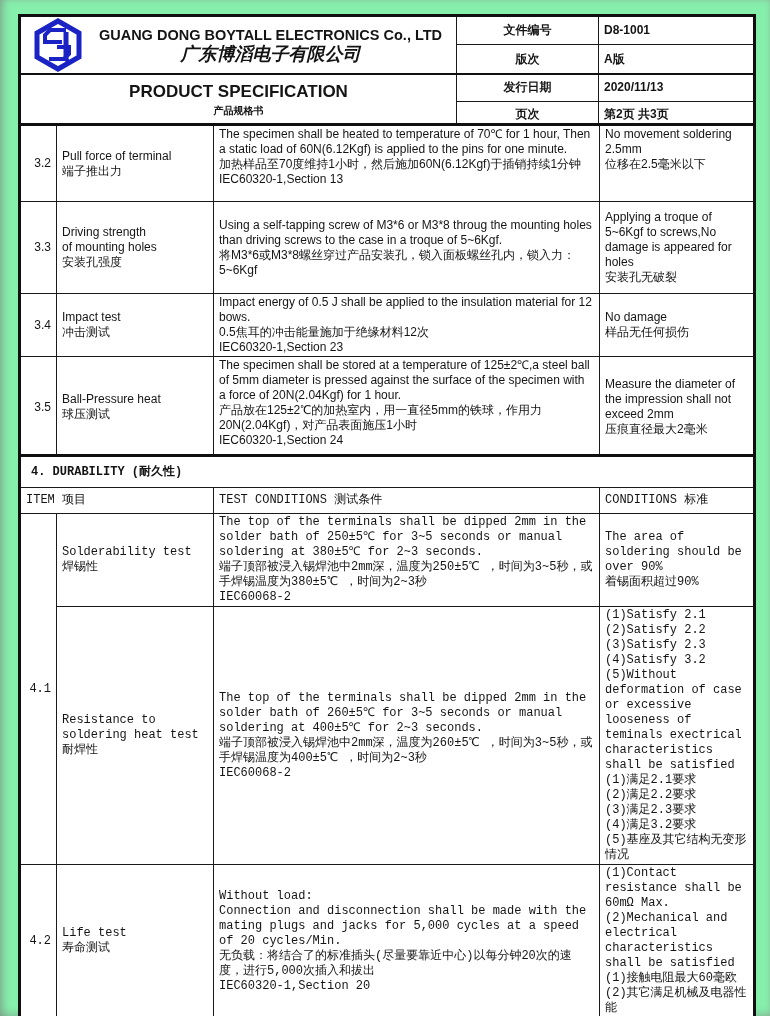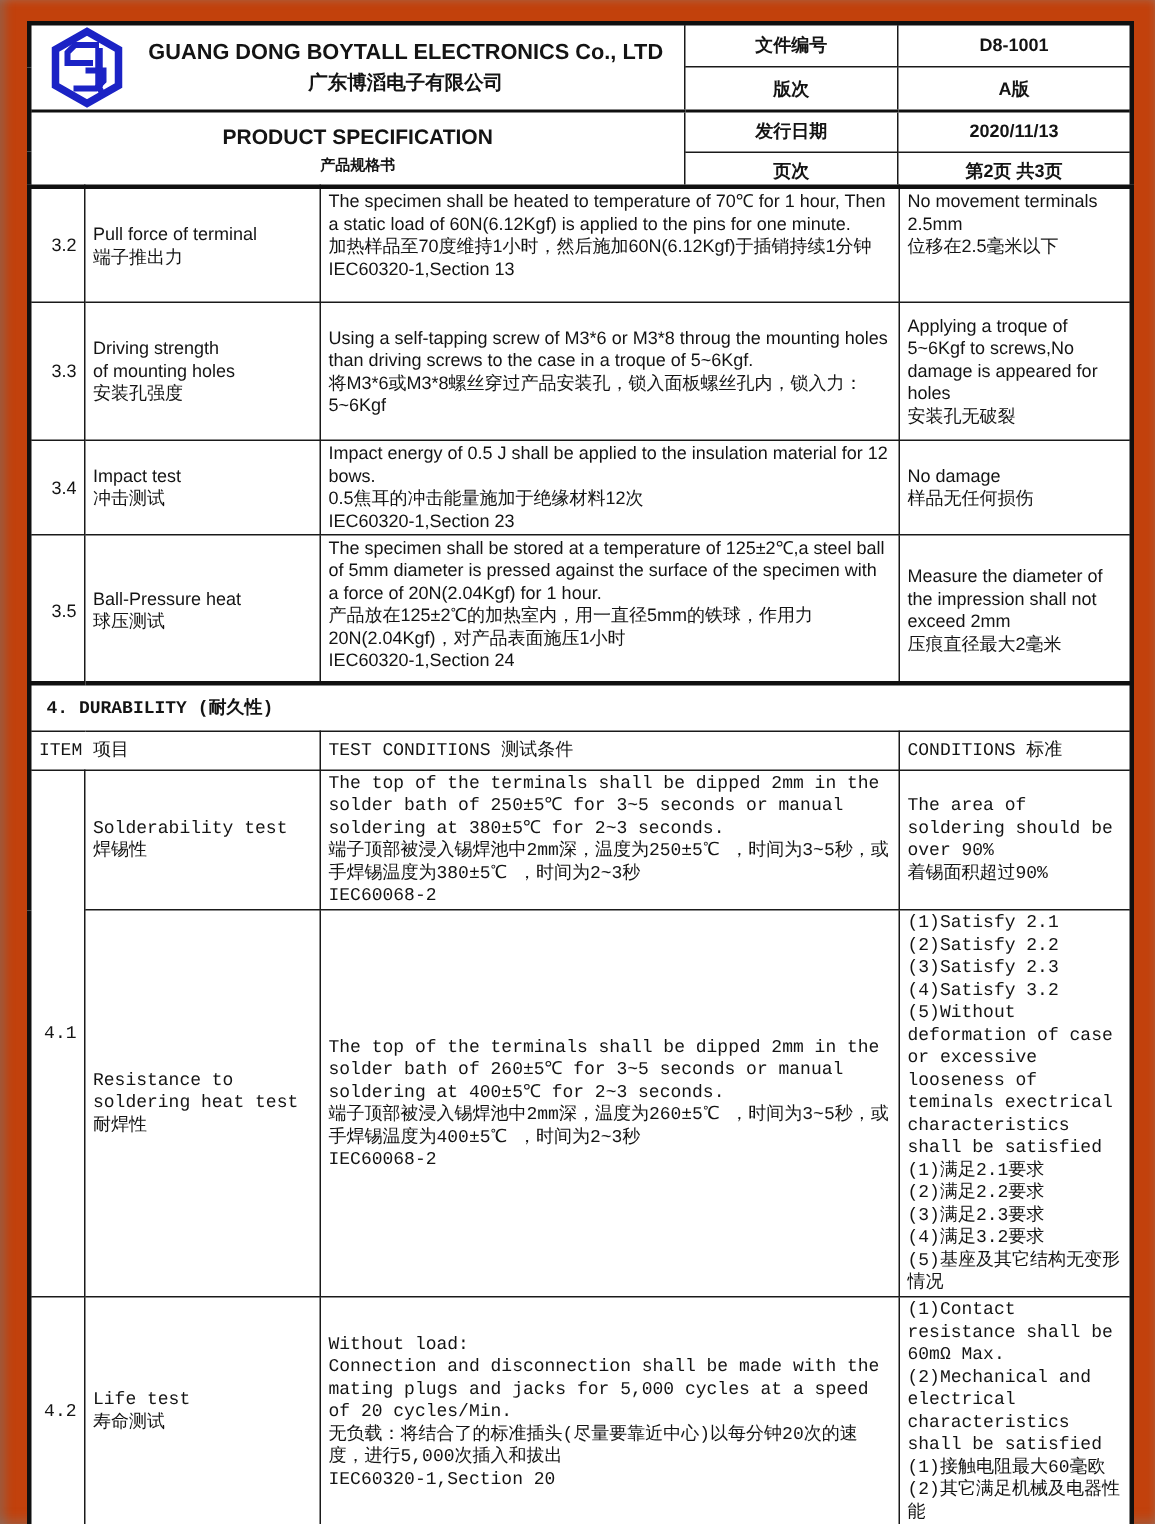--- a/index.html
+++ b/index.html
@@ -2,21 +2,21 @@
 <html><head>
 <meta charset="utf-8">
 <style>
   html,body{margin:0;padding:0;}
   body{
     width:770px;height:1016px;
     background:#ffffff;
     font-family:"Liberation Sans", sans-serif;
   }
   .page{
-    position:relative;width:770px;height:1016px;background:#c2410c;overflow:hidden;
+    position:relative;width:770px;height:1016px;background:#86efac;overflow:hidden;
     box-shadow:
       inset 9px 0 6px -5px rgba(120,120,118,.45),
       inset 0 5px 5px -4px rgba(150,150,148,.35),
       inset -5px 0 5px -4px rgba(150,150,148,.30),
       inset 0 -9px 7px -6px rgba(130,130,128,.40);
     color:#141414;
   }
   table.t{
     position:absolute;border-collapse:collapse;table-layout:fixed;
     background:#fff;border:3px solid #101010;
@@ -31,25 +31,25 @@
   .vm{vertical-align:middle;}
   .num{font-size:12.5px;text-align:right;vertical-align:middle;}
   .item{font-size:12.5px;text-align:left;vertical-align:middle;white-space:pre-line;}
   
   .hdr td{vertical-align:middle;}
   .company-cell{padding:0 4px;}
   .company-flex{display:flex;align-items:center;height:100%;}
   .logo-wrap{flex:0 0 64px;display:flex;justify-content:center;align-items:center;}
   .company-text{flex:1;text-align:center;}
   .company-en{font-weight:bold;font-size:14.5px;line-height:19px;}
-  .company-cn{font-weight:bold;font-size:13px;line-height:19px;}
-  .doc-title-en{font-weight:bold;font-size:14px;line-height:19px;text-align:center;}
+  .company-cn{font-weight:bold;font-size:18px;line-height:19px;font-style:italic;}
+  .doc-title-en{font-weight:bold;font-size:17px;line-height:19px;text-align:center;}
   .doc-title-cn{font-weight:bold;font-size:10px;line-height:19px;text-align:center;}
   .fld-label{font-weight:bold;font-size:13.5px;text-align:center;}
-  .fld-value{font-weight:bold;font-size:13px;text-align:center;}
+  .fld-value{font-weight:bold;font-size:13px;}
   .thick-top{border-top:2.5px solid #101010 !important;}
   
   .sec-title{font-weight:bold;font-size:13px;padding-left:10px !important;vertical-align:middle;}
   .col-head{font-size:12.5px;text-align:left;vertical-align:middle;}
 </style>
 </head>
 <body>
 
 <div class="page">
 
@@ -108,21 +108,21 @@
         <col style="width:155px">
       </colgroup>
     <tbody>
         <tr style="height:77px">
       <td class="num">3.2</td>
       <td class="item">Pull force of terminal
 端子推出力</td>
       <td class="ml vt">The specimen shall be heated to temperature of 70℃ for 1 hour, Then a static load of 60N(6.12Kgf) is applied to the pins for one minute.
 加热样品至70度维持1小时，然后施加60N(6.12Kgf)于插销持续1分钟
 IEC60320-1,Section 13</td>
-      <td class="ml vt">No movement terminals 2.5mm
+      <td class="ml vt">No movement soldering 2.5mm
 位移在2.5毫米以下</td>
     </tr>
     <tr style="height:92px">
       <td class="num">3.3</td>
       <td class="item">Driving strength
 of mounting holes
 安装孔强度</td>
       <td class="ml vm">Using a self-tapping screw of M3*6 or M3*8 throug the mounting holes than driving screws to the case in a troque of 5~6Kgf.
 将M3*6或M3*8螺丝穿过产品安装孔，锁入面板螺丝孔内，锁入力：5~6Kgf</td>
       <td class="ml vm">Applying a troque of 5~6Kgf to screws,No damage is appeared for holes

